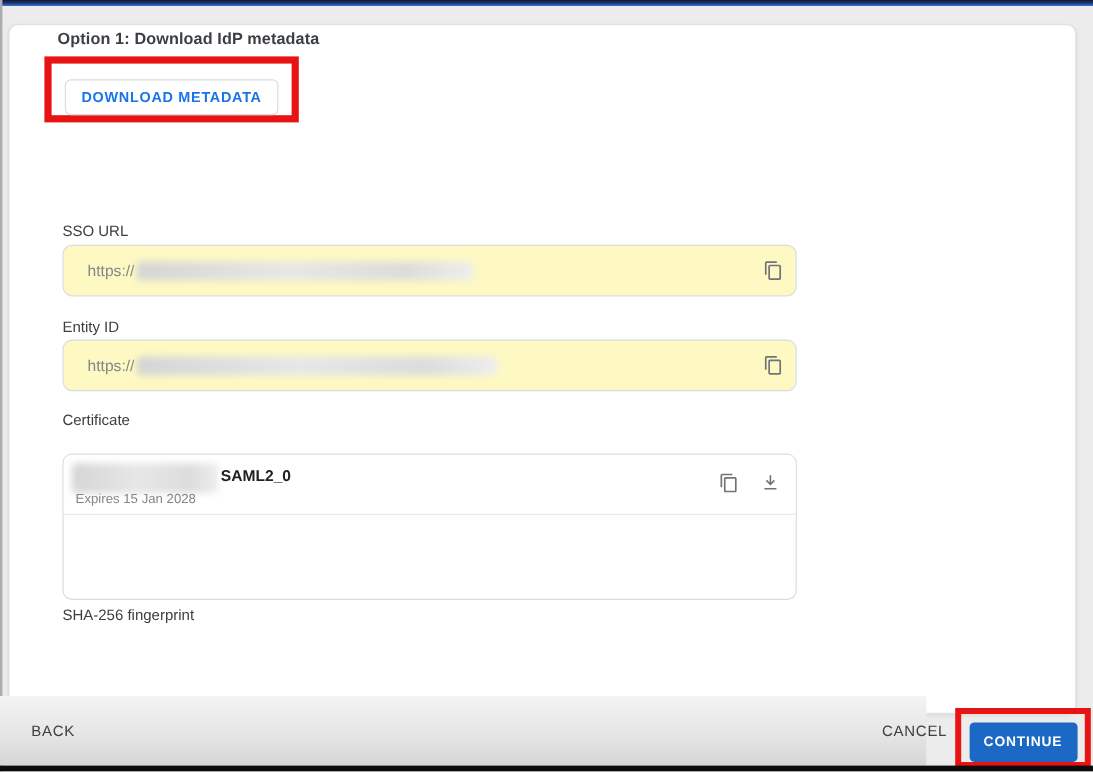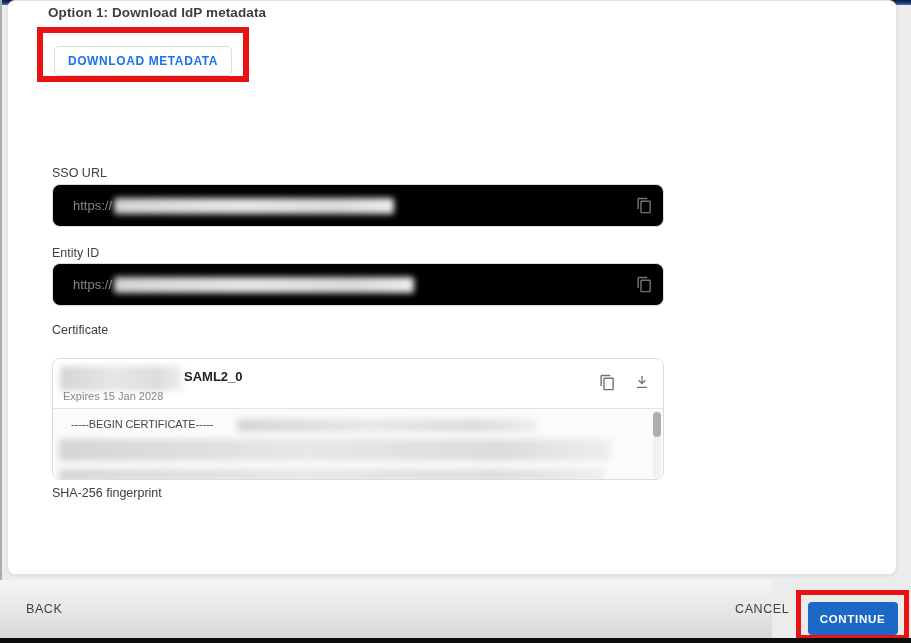--- a/index.html
+++ b/index.html
@@ -12,21 +12,21 @@
     color: #3c4043;
   }
   .top-bar {
     position: absolute; left: 0; top: 0; width: 911px; height: 5px;
     background: linear-gradient(180deg, #10182b 0%, #1d3a7a 55%, #3d74dd 100%);
   }
   .left-edge {
     position: absolute; left: 0; top: 0; width: 2px; height: 643px; background: #a9aeb3;
   }
   .panel {
-    position: absolute; left: 7px; top: 0; width: 890px; height: 575px;
+    position: absolute; left: 7px; top: 20px; width: 890px; height: 575px;
     background: #ffffff;
     border: 1px solid #e1e1e1;
     border-radius: 8px;
     box-shadow: 0 1px 3px rgba(0,0,0,0.07);
   }
   .section-heading {
     position: absolute;
     font-size: 13.5px; font-weight: 700; color: #3a3f44; letter-spacing: .1px;
   }
   .h-option1 { left: 40px; top: 4px; }
@@ -61,21 +61,21 @@
     position: absolute; left: 44px;
     font-size: 12.5px; color: #3c4043;
   }
   .lbl-sso  { top: 165px; }
   .lbl-ent  { top: 245px; }
   .lbl-cert { top: 322px; }
   .lbl-sha  { top: 485px; }
 
   .input-box {
     position: absolute; left: 44px; width: 612px; height: 43px;
-    background: #000000;
+    background: #fef9c3;
     border: 1px solid #dadce0;
     border-radius: 8px;
     display: flex; align-items: center;
     padding: 0 10px 0 20px;
   }
   .in-sso { top: 183px; }
   .in-ent { top: 262px; }
   .in-sha { top: 502px; padding-left: 8px; }
 
   .value-prefix { font-size: 13px; color: #80868b; white-space: nowrap; }
@@ -223,29 +223,20 @@
             </svg>
         </span>
         <span class="icon-btn">
           <svg width="16" height="16" viewBox="0 0 24 24" fill="none" stroke="#6f7478" stroke-width="2">
               <path d="M12 3v10M7 9.5l5 5 5-5M4.5 20h15"></path>
             </svg>
         </span>
       </div>
     </div>
     <div class="cert-divider"></div>
-    <div class="cert-body">
-      <span class="pem-header">-----BEGIN CERTIFICATE-----</span>
-      <span class="redact pem-redact-1"></span>
-      <span class="redact pem-redact-2"></span>
-      <span class="redact pem-redact-3"></span>
-      <div class="cert-scrollbar">
-        <div class="cert-scroll-thumb"></div>
-      </div>
-    </div>
   </div>
 
   <div class="field-label lbl-sha">SHA-256 fingerprint</div>
 
 </div>
 
 <div class="footer">
   <button class="btn-text btn-back">BACK</button>
   <button class="btn-text btn-cancel">CANCEL</button>
   <div class="highlight-box hl-continue">

